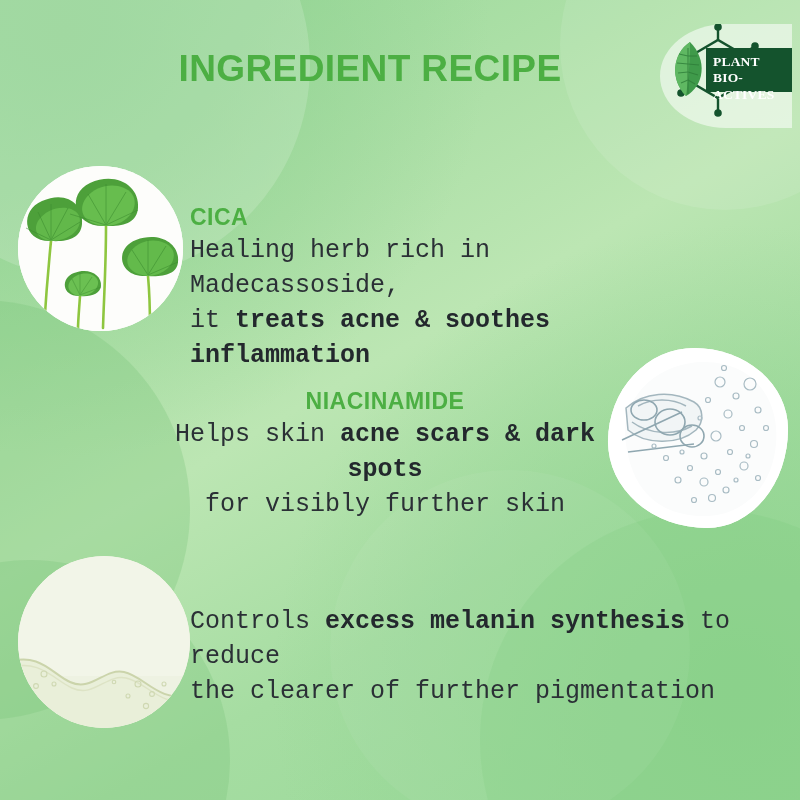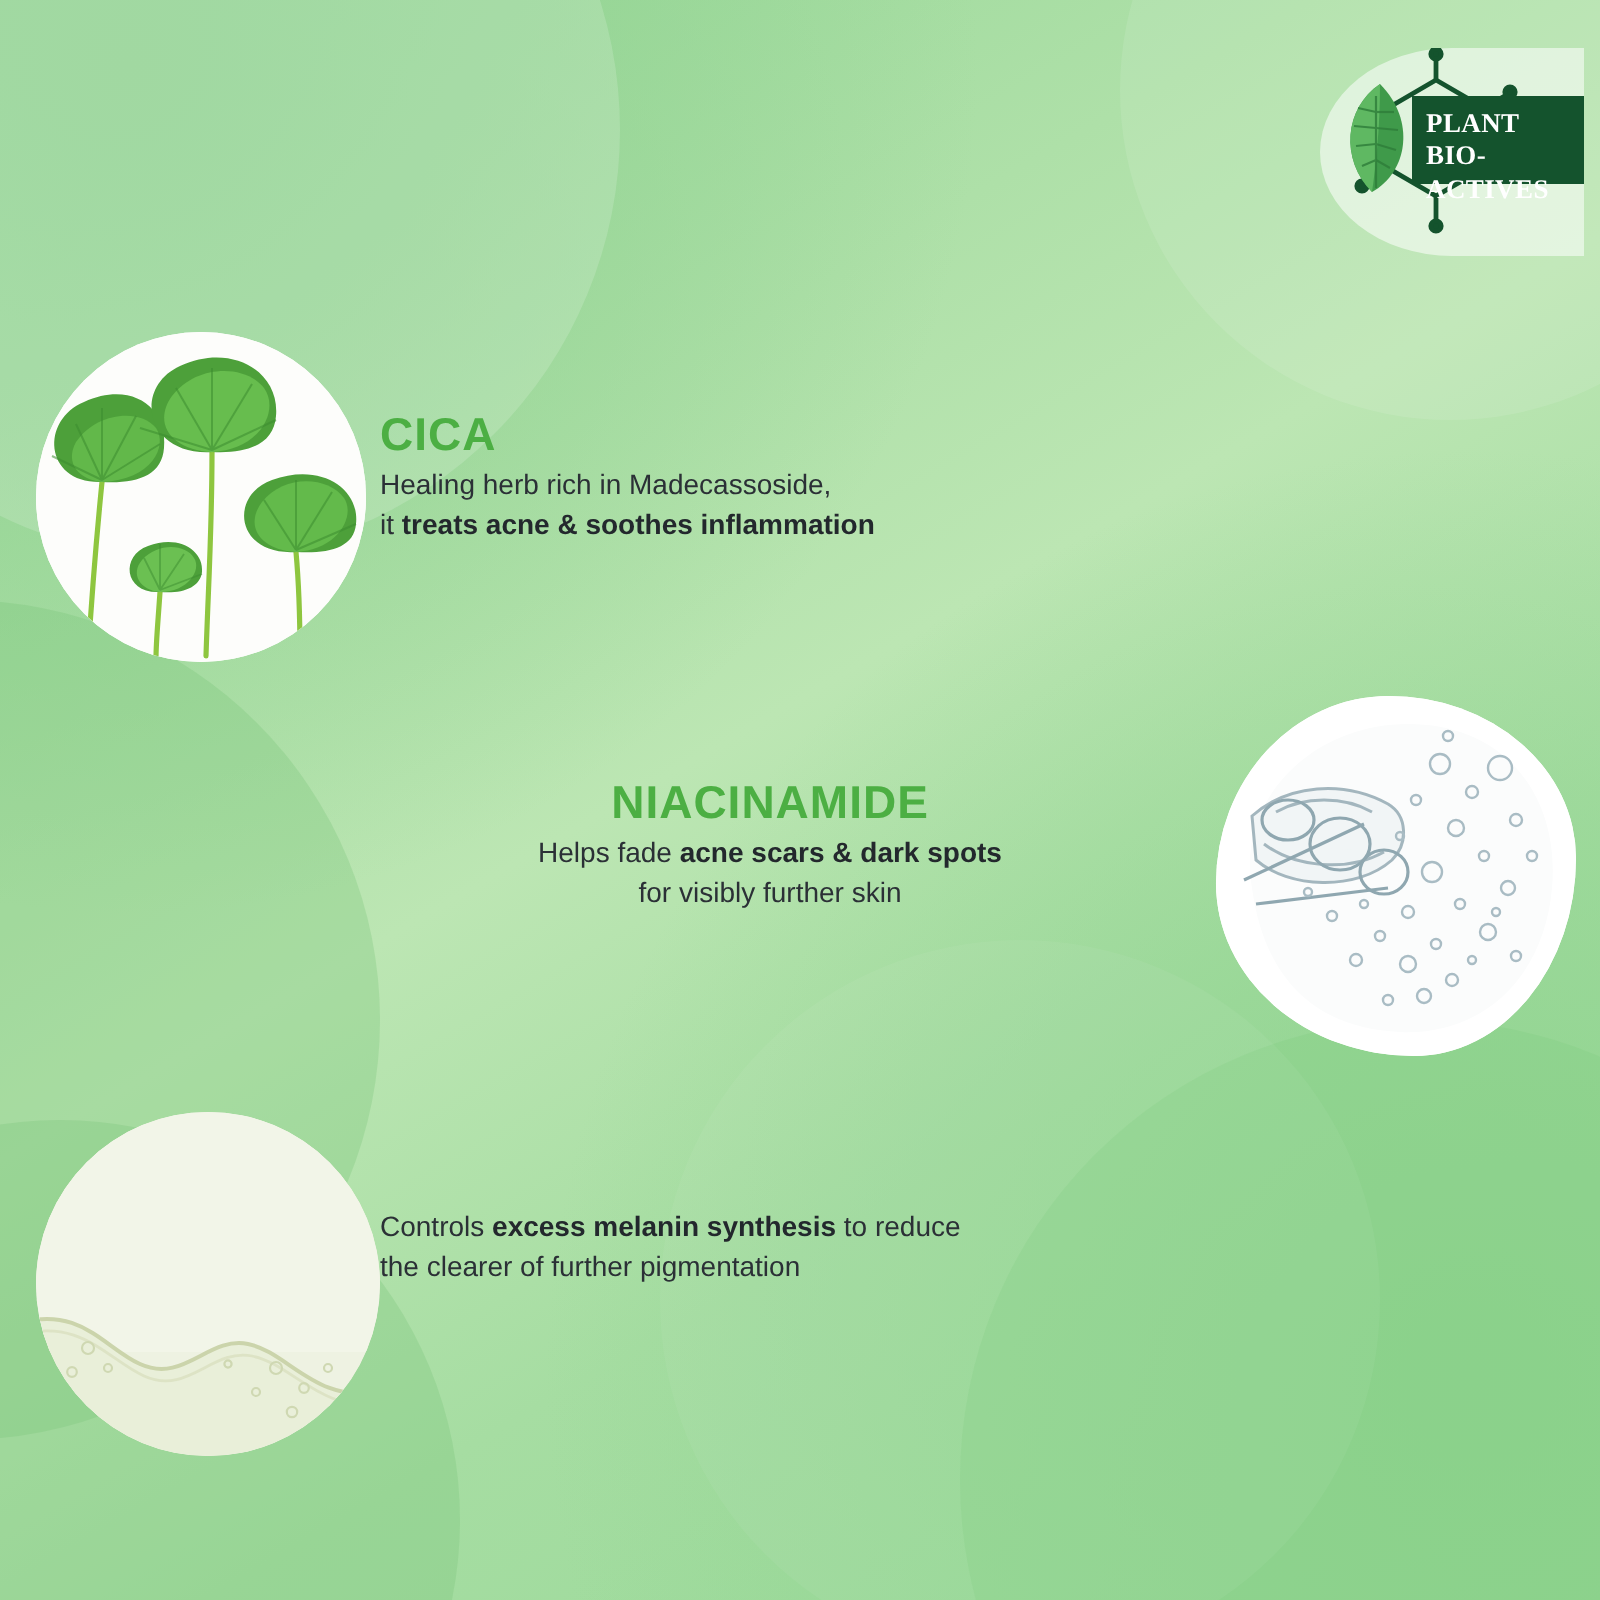--- a/index.html
+++ b/index.html
@@ -48,21 +48,21 @@
 
   
   .row{position:absolute;}
   .circle{position:absolute;border-radius:50%;overflow:hidden;}
   .txt{position:absolute;}
   .head{
     font-size:23px;font-weight:bold;color:#4caf43;letter-spacing:.5px;
     text-transform:uppercase;margin-bottom:2px;
   }
   .body{
-    font-size:14px;color:#2b3036;line-height:1.40;font-weight:normal;
+    font-size:25px;color:#2b3036;line-height:1.40;font-weight:normal;font-family:Liberation Mono, monospace;
   }
   .body b{font-weight:bold;color:#23282d;}
 
   
   #row-cica .circle{left:18px;top:166px;width:165px;height:165px;background:#ffffff;}
   #row-cica .txt{left:190px;top:204px;width:500px;text-align:left;}
   
   #row-nia .circle{left:608px;top:348px;width:180px;height:180px;background:#ffffff;
       border-radius:48% 52% 45% 55%/52% 45% 55% 48%;}
   #row-nia .txt{left:150px;top:388px;width:470px;text-align:center;}
@@ -78,20 +78,21 @@
 
 <div id="poster">
 
   <div class="blob blob-tl"></div>
   <div class="blob blob-tr"></div>
   <div class="blob blob-ml"></div>
   <div class="blob blob-bl"></div>
   <div class="blob blob-br"></div>
   <div class="blob blob-mc"></div>
 
+  <div class="title" style="color: rgb(76, 175, 67);">INGREDIENT RECIPE</div>
 
   <div class="badge">
     <div class="badge-bg"></div>
     <svg viewBox="0 0 132 104">
 
       <g stroke="#14532d" stroke-width="2.4" fill="none">
         <path d="M34 30 L58 16 L82 30 L82 60 L58 74 L34 60 Z"></path>
         <path d="M58 16 L58 4"></path>
           <circle cx="58" cy="3" r="2.6" fill="#14532d"></circle>
         <path d="M82 30 L94 23"></path>
@@ -245,21 +246,21 @@
               <circle cx="58" cy="110" r="2.5"></circle>
             <circle cx="46" cy="98" r="2"></circle>
               <circle cx="116" cy="20" r="2.5"></circle>
           </g>
         </g>
       </svg>
     </div>
     <div class="txt">
       <div class="head" style="color: rgb(76, 175, 67);">NIACINAMIDE</div>
       <div class="body" style="color: rgb(43, 48, 54);">
-          <div><span>Helps fade </span><b>acne scars &amp; dark spots</b></div>
+          <div><span>Helps skin </span><b>acne scars &amp; dark spots</b></div>
           <div><span>for visibly further skin</span></div>
         </div>
     </div>
   </div>
 
   <div class="row" id="row-alp">
     <div class="circle">
       <svg viewBox="0 0 172 172">
         <defs>
           <clipPath id="clipAlp">

